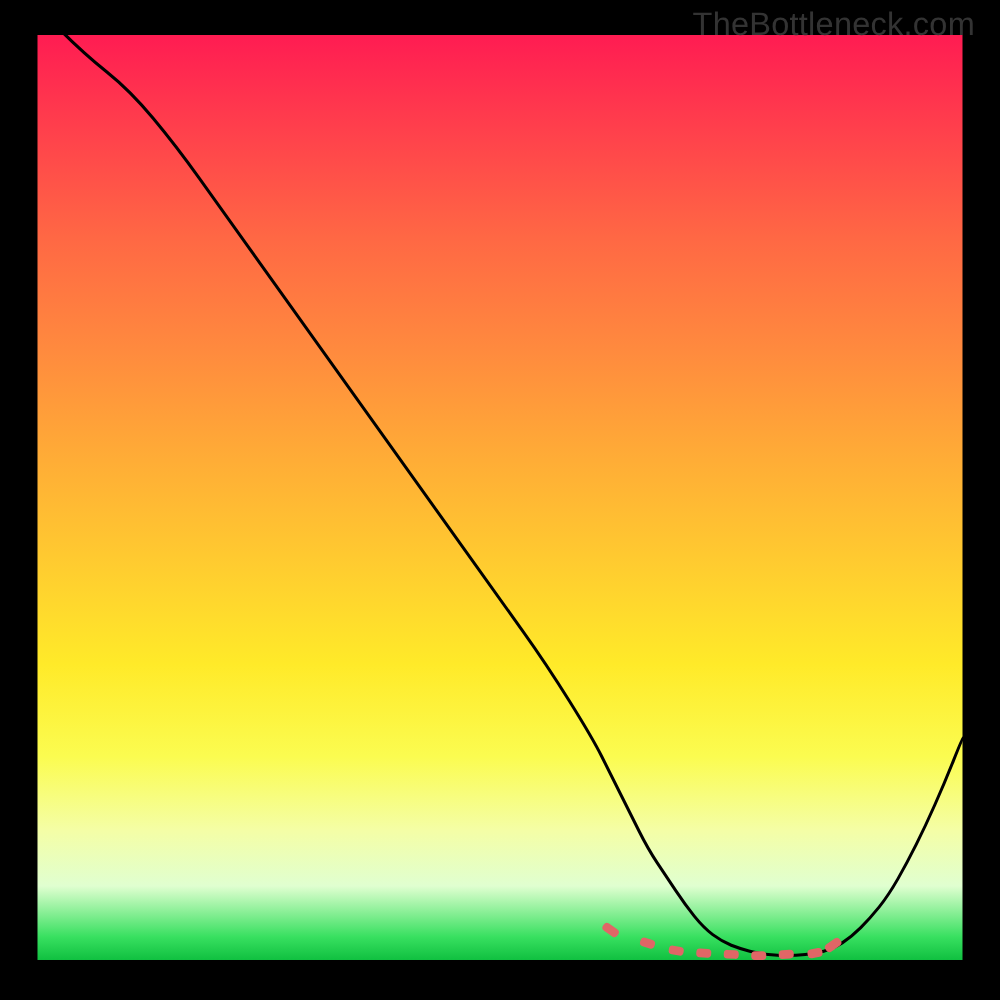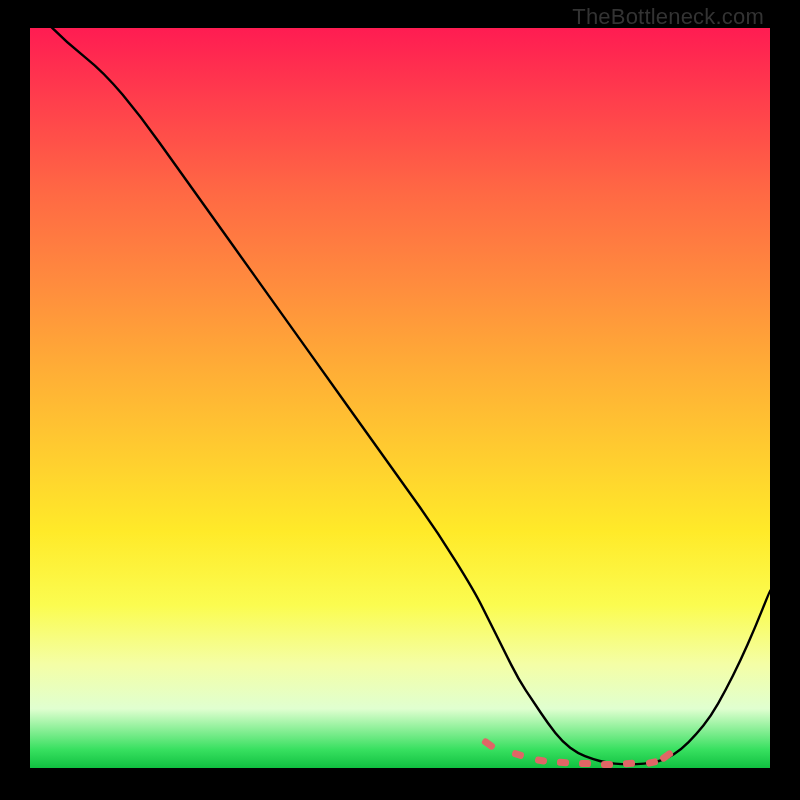--- a/index.html
+++ b/index.html
@@ -7,23 +7,23 @@
     width: 800px;
     height: 800px;
     background: #000;
     position: relative;
     font-family: Arial, Helvetica, sans-serif;
     overflow: hidden;
   }
   .watermark {
     position: absolute;
     top: 4px;
-    right: 36px;
+    right: 20px;
     color: #333;
-    font-size: 22px;
+    font-size: 26px;
     font-weight: 500;
     letter-spacing: 0.2px;
     z-index: 5;
   }
   .plot {
     position: absolute;
     left: 30px;
     top: 28px;
     width: 740px;
     height: 740px;

